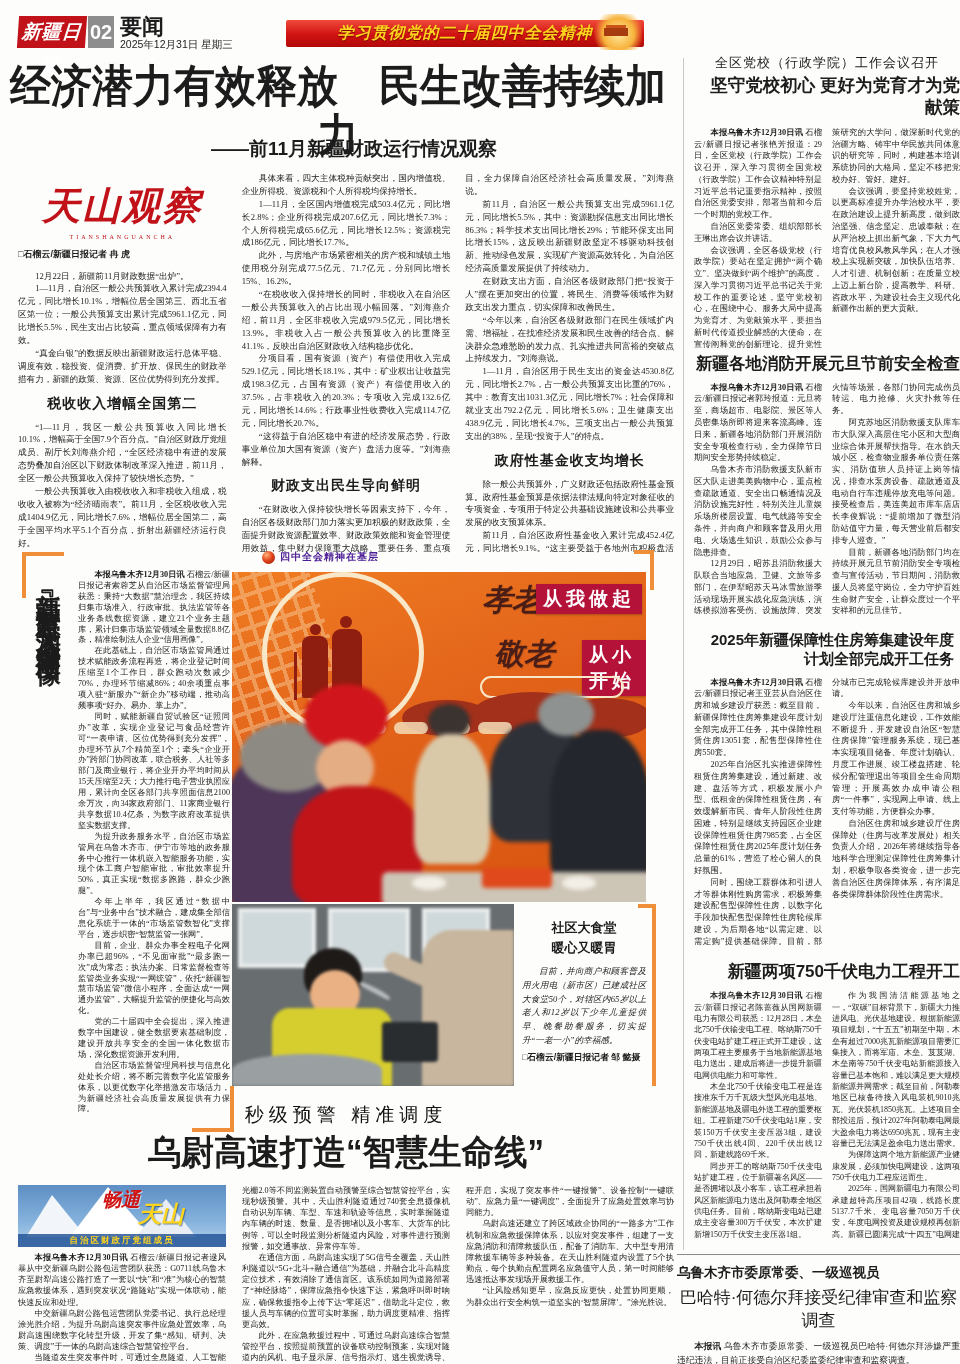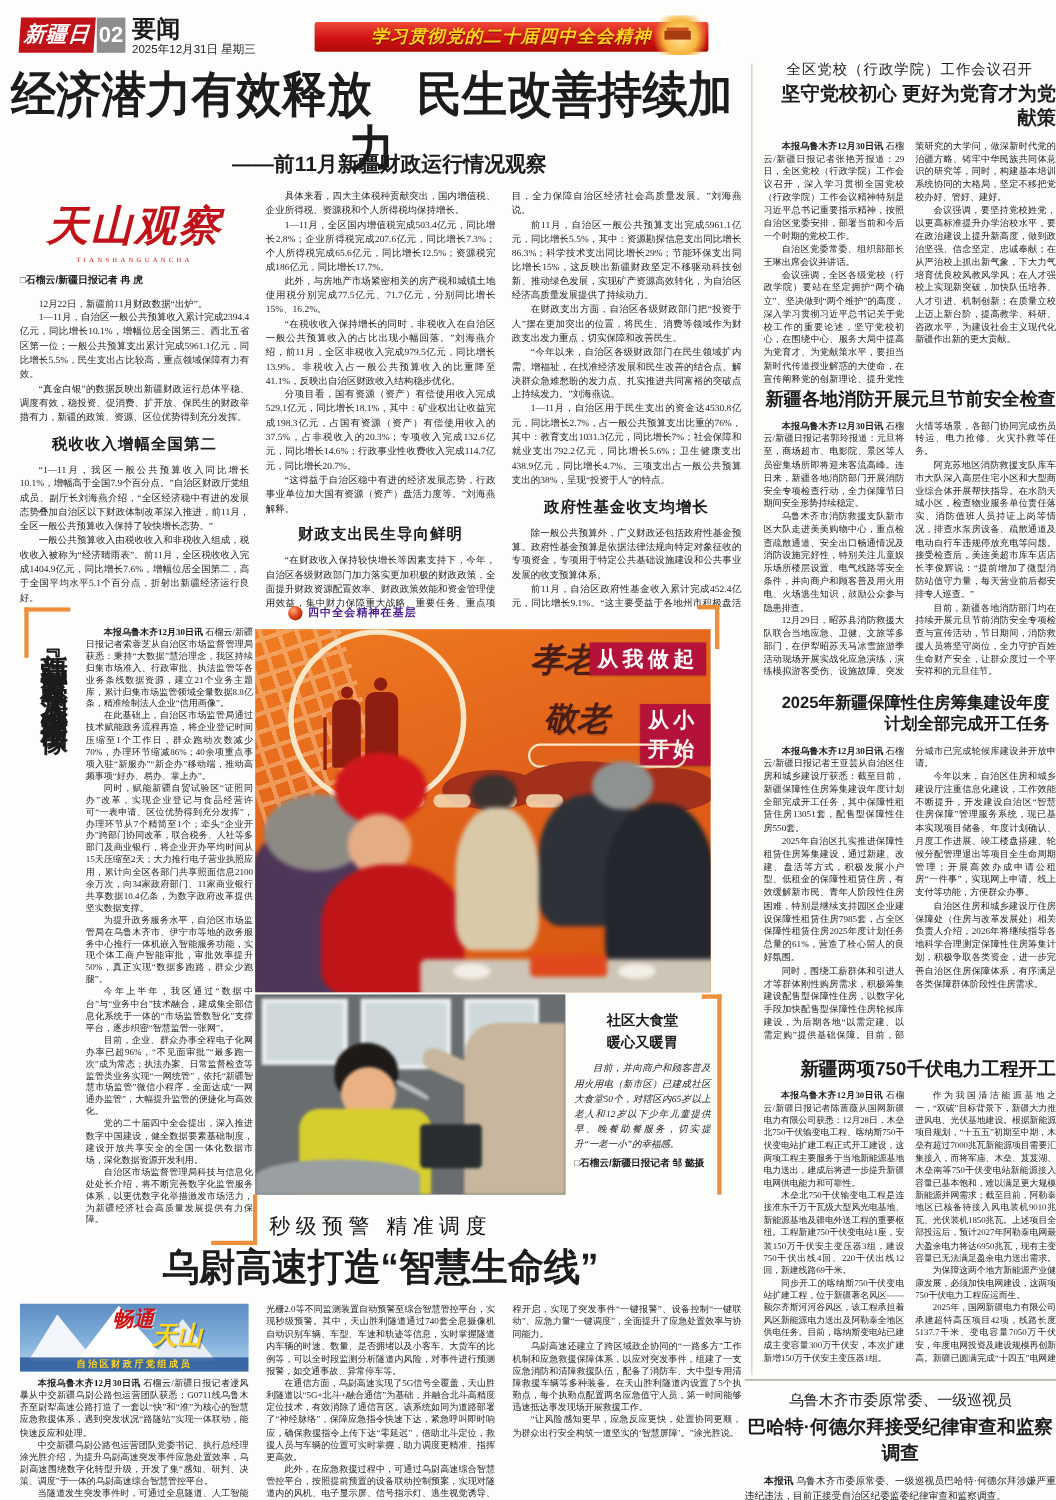--- a/index.html
+++ b/index.html
@@ -42,22 +42,22 @@
   
   .v-divider{position:absolute;left:683px;top:58px;width:1px;height:1192px;background:#c8c8c4;}
   .rail{position:absolute;left:694px;top:54px;width:266px;}
   .rail-article{overflow:hidden;}
   .rail-kicker{text-align:center;font-size:13px;font-weight:400;letter-spacing:1px;}
   .rail-headline{text-align:right;font-weight:900;line-height:1.25;margin:3px 0 8px 0;}
   .rail-body{column-count:2;column-gap:10px;column-fill:auto;font-size:8.3px;line-height:1.42;
           text-align:justify;overflow:hidden;}
   
   .disc{position:absolute;left:677px;top:1254px;width:283px;border-top:1px solid #8a8a86;padding-top:9px;}
-  .disc-kicker{text-align:center;font-size:13.5px;}
-  .disc-headline{text-align:center;font-size:17px;font-weight:700;margin:4px 0 8px 0;}
+  .disc-kicker{text-align:left;font-size:13.5px;font-weight:bold;}
+  .disc-headline{text-align:center;font-size:17px;font-weight:400;margin:4px 0 8px 0;}
   .disc-body{font-size:8.8px;line-height:1.55;text-align:justify;}
   
   .smartbox{position:absolute;left:22px;top:552px;width:212px;height:580px;overflow:hidden;}
   .bracket{position:absolute;background:#ef8f3a;}
   .sb-vhead{position:absolute;left:6px;top:22px;height:545px;writing-mode:vertical-rl;text-orientation:upright;
           font-size:25px;font-weight:900;letter-spacing:4px;line-height:1.55;}
   .sb-body{position:absolute;left:56px;top:18px;width:152px;height:550px;overflow:hidden;
           font-size:8.2px;line-height:1.33;text-align:justify;}
   
   .feat-tag{position:absolute;left:262px;top:550px;display:flex;align-items:center;gap:5px;}
@@ -187,21 +187,21 @@
           <p class="para">今年以来，自治区住房和城乡建设厅注重信息化建设，工作效能不断提升，开发建设自治区“智慧住房保障”管理服务系统，现已基本实现项目储备、年度计划确认、月度工作进展、竣工楼盘搭建、轮候分配管理退出等项目全生命周期管理；开展高效办成申请公租房“一件事”，实现网上申请、线上支付等功能，方便群众办事。</p>
           <p class="para">自治区住房和城乡建设厅住房保障处（住房与改革发展处）相关负责人介绍，2026年将继续指导各地科学合理测定保障性住房筹集计划，积极争取各类资金，进一步完善自治区住房保障体系，有序满足各类保障群体阶段性住房需求。</p>
         </div>
     </div>
 
     <div class="rail-article" style="height:292px;">
       <div class="rail-headline hei" style="font-size:17px;">新疆两项750千伏电力工程开工</div>
       <div class="rail-body" style="height:258px;font-size:8px;">
           <p class="para"><b>本报乌鲁木齐12月30日讯</b> 石榴云/新疆日报记者陈蔷薇从国网新疆电力有限公司获悉：12月28日，木垒北750千伏输变电工程、喀纳斯750千伏变电站扩建工程正式开工建设，这两项工程主要服务于当地新能源基地电力送出，建成后将进一步提升新疆电网供电能力和可靠性。</p>
           <p class="para">木垒北750千伏输变电工程是连接准东千万千瓦级大型风光电基地、新能源基地及疆电外送工程的重要枢纽。工程新建750千伏变电站1座，安装150万千伏安主变压器3组，建设750千伏出线4回、220千伏出线12回，新建线路69千米。</p>
-          <p class="para">同步开工的喀纳斯750千伏变电站扩建工程，位于新疆著名风区——额尔齐斯河河谷风区，该工程承担着风区新能源电力送出及阿勒泰全地区供电任务。目前，喀纳斯变电站已建成主变容量300万千伏安，本次扩建新增150万千伏安主变压器1组。</p>
+          <p class="para">同步开工的喀纳斯750千伏变电站扩建工程，位于新疆著名风区——是否拥堵以及小客车，该工程承担着风区新能源电力送出及阿勒泰全地区供电任务。目前，喀纳斯变电站已建成主变容量300万千伏安，本次扩建新增150万千伏安主变压器1组。</p>
           <p class="para">作为我国清洁能源基地之一，“双碳”目标背景下，新疆大力推进风电、光伏基地建设。根据新能源项目规划，“十五五”初期至中期，木垒有超过7000兆瓦新能源项目需要汇集接入，而将军庙、木垒、芨芨湖、木垒南等750千伏变电站新能源接入容量已基本饱和，难以满足更大规模新能源并网需求；截至目前，阿勒泰地区已核备待接入风电装机9010兆瓦、光伏装机1850兆瓦。上述项目全部投运后，预计2027年阿勒泰电网最大盈余电力将达6950兆瓦，现有主变容量已无法满足盈余电力送出需求。</p>
           <p class="para">为保障这两个地方新能源产业健康发展，必须加快电网建设，这两项750千伏电力工程应运而生。</p>
           <p class="para">2025年，国网新疆电力有限公司承建超特高压项目42项，线路长度5137.7千米、变电容量7050万千伏安，年度电网投资及建设规模再创新高。新疆已圆满完成“十四五”电网建设环网收官任务，形成“内供七环网、外送五通道”的主网架格局。</p>
         </div>
     </div>
   </div>
 
   <div class="disc">
     <div class="disc-kicker hei">乌鲁木齐市委原常委、一级巡视员</div>
     <div class="disc-headline hei">巴哈特·何德尔拜接受纪律审查和监察调查</div>

